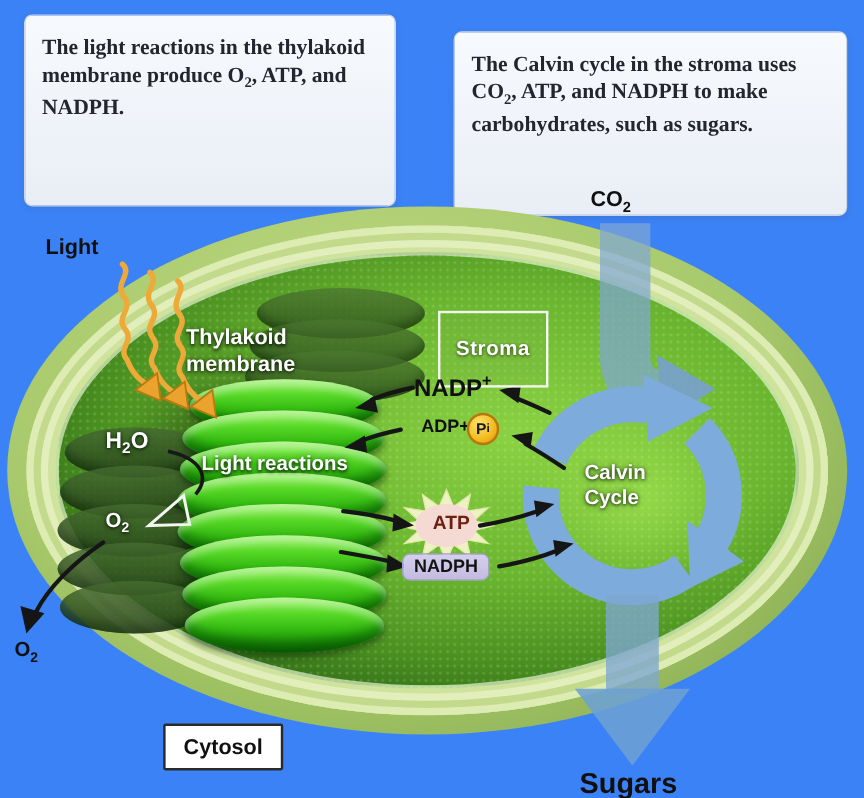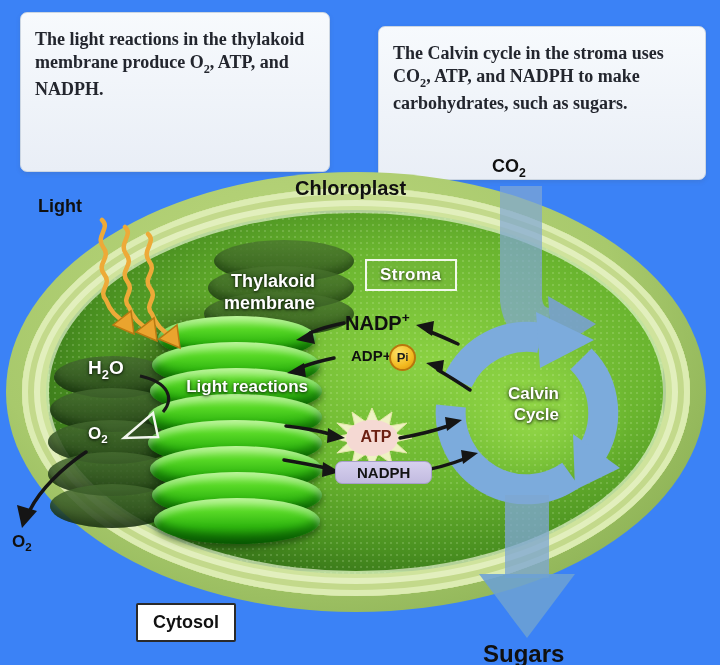--- a/index.html
+++ b/index.html
@@ -42,43 +42,43 @@
 
   
   #overlay{position:absolute;left:0;top:0;z-index:7;}
 
   
   .lbl{position:absolute;z-index:9;color:#101010;white-space:nowrap;}
   .lbl sub{font-size:.68em;}
   .lbl sup{font-size:.68em;}
   .white{color:#fff;font-weight:bold;
     text-shadow:0 1px 3px rgba(0,0,0,.8),0 0 6px rgba(0,40,0,.45);text-align:center;}
-  .wrap{white-space:normal;text-align:right;line-height:1.22;}
+  .wrap{white-space:normal;text-align:left;line-height:1.22;}
   #lbl-light{left:38px;top:196px;font-size:18px;font-weight:600;}
   #lbl-chloroplast{left:295px;top:177px;font-size:20px;font-weight:600;}
   #lbl-co2{left:492px;top:156px;font-size:18px;font-weight:700;}
   #lbl-thylakoid{left:155px;top:271px;width:160px;font-size:18px;}
-  #box-stroma{left:365px;top:259px;z-index:9;padding:4px 13px;
+  #box-stroma{left:365px;top:259px;z-index:9;padding:20px 13px;
     border:2px solid rgba(248,252,244,.95);background:rgba(120,170,70,.18);
     color:#fff;font-weight:bold;font-size:17px;letter-spacing:.5px;
     text-shadow:0 1px 3px rgba(0,0,0,.7);}
   #lbl-h2o{left:88px;top:357px;font-size:19px;}
   #lbl-lightreactions{left:168px;top:377px;width:140px;font-size:17px;}
   #lbl-o2-inner{left:88px;top:424px;font-size:17px;}
   #lbl-o2-outer{left:12px;top:532px;font-size:17px;font-weight:600;}
   #lbl-nadp{left:345px;top:310px;font-size:20px;font-weight:bold;}
   #lbl-adp{left:351px;top:347px;font-size:15px;font-weight:bold;}
   #pi-badge{left:389px;top:344px;z-index:9;width:27px;height:27px;border-radius:50%;
     background:radial-gradient(circle at 35% 30%,#fce36a,#f3b91e 62%,#d98f10);
     border:2px solid #b8770c;box-sizing:border-box;display:flex;align-items:center;
     justify-content:center;font-size:13px;font-weight:bold;color:#1a1a1a;}
   #pi-badge sub{font-size:10px;}
   #lbl-atp{left:354px;top:428px;width:44px;text-align:center;font-size:16px;
     font-weight:bold;color:#6b2012;z-index:9;}
-  #nadph-pill{left:335px;top:461px;z-index:9;padding:2px 21px;border-radius:7px;
+  #nadph-pill{left:335px;top:461px;z-index:9;padding:2px 9px;border-radius:7px;
     background:linear-gradient(180deg,#d6d0ee,#c2bbe0);border:1px solid #a79fcb;
     font-size:15px;font-weight:bold;color:#131313;text-align:right;}
   #lbl-calvin{left:487px;top:384px;width:72px;font-size:17px;}
   #lbl-sugars{left:483px;top:640px;font-size:24px;font-weight:700;}
   #box-cytosol{left:136px;top:603px;z-index:9;padding:7px 15px;background:#fff;
     border:2.5px solid #2a2a2a;border-radius:2px;font-size:18px;font-weight:bold;color:#111;}
 </style>
 </head>
 <body>
 
@@ -181,21 +181,20 @@
       <polygon points="124,438 153,413 158,437" fill="rgba(20,30,15,0.25)" stroke="#f2f6ee" stroke-width="2.5"></polygon>
     </g>
 
     <g>
       <path d="M86 452 C62 468 40 490 30 510" stroke="#151515" stroke-width="3.5" fill="none" stroke-linecap="round"></path>
       <polygon points="22,528 17,505 37,511" fill="#151515"></polygon>
     </g>
   </svg>
 
   <div class="lbl" id="lbl-light">Light</div>
-  <div class="lbl" id="lbl-chloroplast">Chloroplast</div>
   <div class="lbl" id="lbl-co2"><span>CO</span><sub>2</sub></div>
   <div class="lbl white wrap" id="lbl-thylakoid">Thylakoid membrane</div>
   <div class="abs" id="box-stroma"><span>Stroma</span></div>
   <div class="lbl white" id="lbl-h2o"><span>H</span><sub>2</sub><span>O</span></div>
   <div class="lbl white wrap" id="lbl-lightreactions">Light reactions</div>
   <div class="lbl white" id="lbl-o2-inner"><span>O</span><sub>2</sub></div>
   <div class="lbl" id="lbl-o2-outer"><span>O</span><sub>2</sub></div>
   <div class="lbl" id="lbl-nadp"><span>NADP</span><sup>+</sup></div>
   <div class="lbl" id="lbl-adp">ADP+</div>
   <div class="abs" id="pi-badge">

